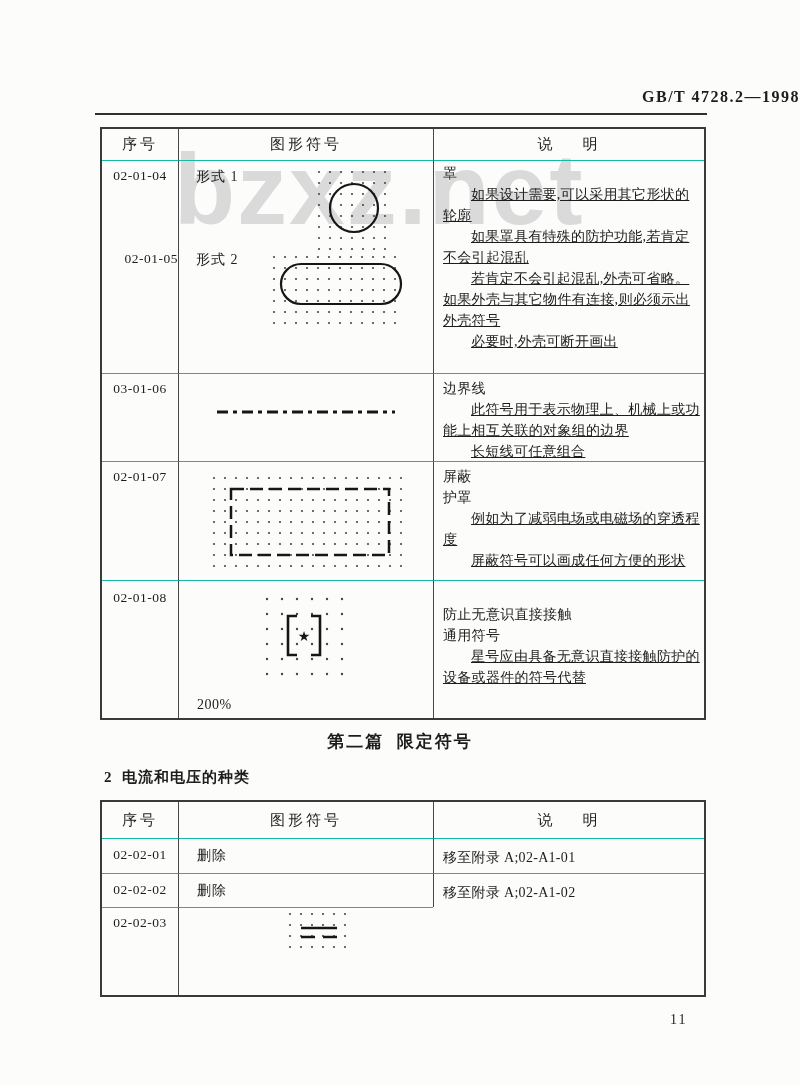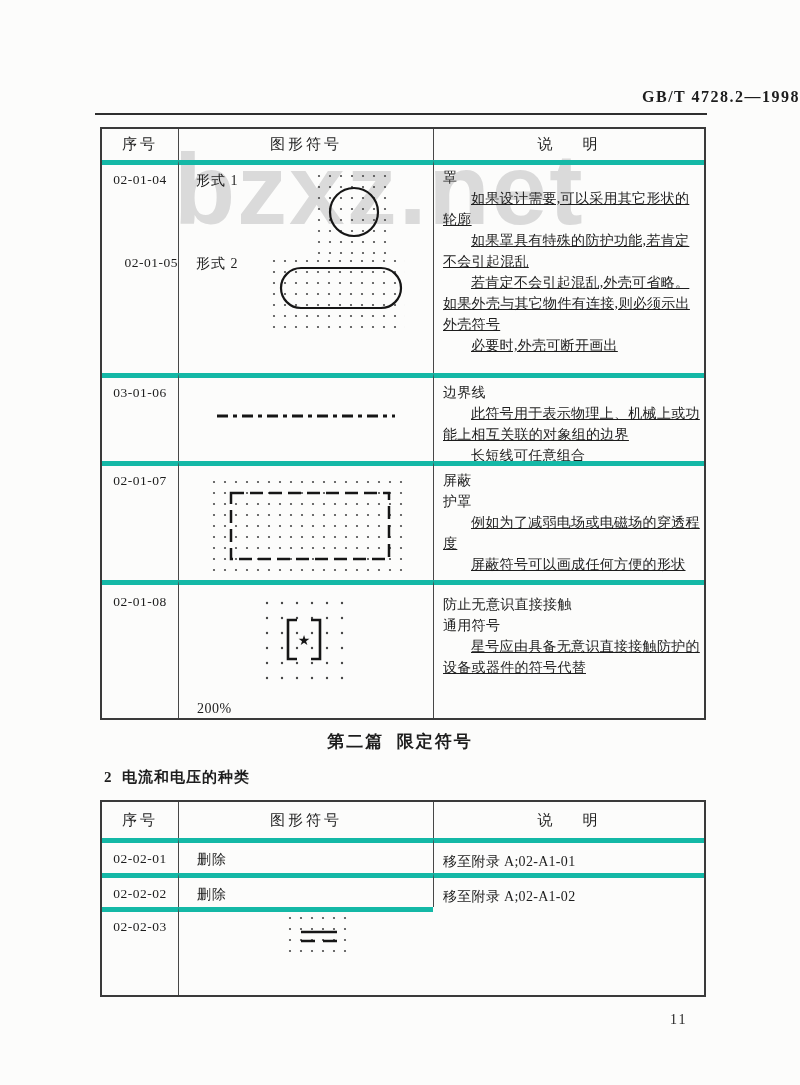--- a/index.html
+++ b/index.html
@@ -20,32 +20,32 @@
   }
   .head-rule{position:absolute;left:95px;top:113px;width:612px;height:2px;background:#2f2f2f;z-index:2;}
 
   .tbl{
     position:absolute;left:100px;width:606px;z-index:2;
     display:grid;grid-template-columns:76px 255px 1fr;
     border:2px solid #3a3a3a;box-sizing:border-box;background:transparent;
   }
   .tbl1{top:127px;grid-template-rows:31px 213px 88px 119px 138px;}
   .tbl2{top:800px;grid-template-rows:36px 35px 34px 88px;}
-  .cell{position:relative;border-top:5px solid #14b8a6;border-left:1px solid #474747;box-sizing:border-box;overflow:hidden;}
+  .cell{position:relative;border-top:1px solid #14b8a6;border-left:1px solid #474747;box-sizing:border-box;overflow:hidden;}
   .cell.fr{border-top:none;}
   .cell.fc{border-left:none;}
   .hcell{display:flex;align-items:center;justify-content:center;font-size:15px;letter-spacing:3px;white-space:pre;}
   .abs{position:absolute;}
   .num{font-size:13.5px;letter-spacing:0.5px;width:100%;text-align:center;}
   .form-label{font-size:14px;letter-spacing:1px;}
   .desc{padding:2px 2px 0 9px;font-size:14px;line-height:21px;letter-spacing:0.3px;}
   .desc .t{text-indent:0;}
   .desc .p{text-indent:2em;text-decoration:underline;}
   .pad4{padding-top:4px;}
-  .pad7{padding-top:9px;}
+  .pad7{padding-top:23px;}
   .oneline{padding-top:8px;}
   .scale-note{font-size:14px;letter-spacing:0.5px;}
   .part-title{
     position:absolute;top:730px;left:0;width:100%;text-align:center;z-index:2;
     font-size:17px;font-weight:bold;letter-spacing:2px;white-space:pre;font-family:Liberation Serif, serif;
   }
   .clause{
     position:absolute;left:104px;top:768px;z-index:2;
     font-size:15px;font-weight:bold;letter-spacing:1px;white-space:pre;
   }

